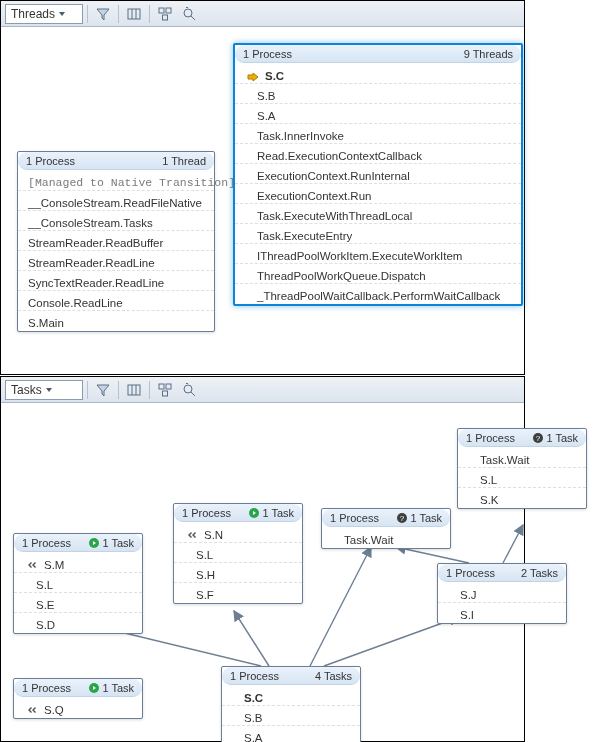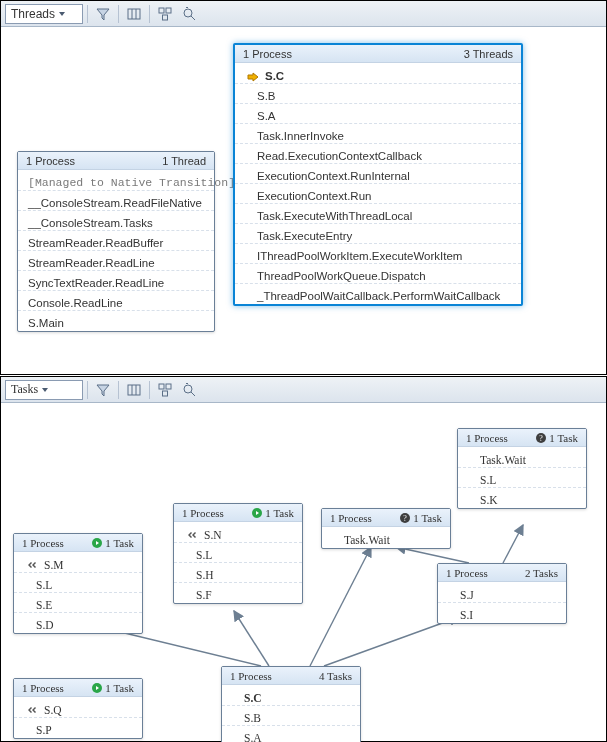--- a/index.html
+++ b/index.html
@@ -1,33 +1,33 @@
 <!DOCTYPE html>
 <html><head>
 <meta charset="utf-8">
 <style>
   * { box-sizing: border-box; margin: 0; padding: 0; }
   body { font-family: "Segoe UI", Tahoma, sans-serif; font-size: 12px; color: #333; background: #fff; }
-  .app { width: 607px; }
+  .app { width: 525px; }
   .pane { border: 1px solid #000; background: #fff; position: relative; }
   .pane-threads { height: 375px; }
-  .pane-tasks { height: 366px; margin-top: 1px; font-family: Liberation Serif, serif; }
+  .pane-tasks { height: 366px; margin-top: 1px; }
 
   .toolbar { height: 26px; background: linear-gradient(#eef2f6,#dce4ed); border-bottom: 1px solid #a8b7c8; display: flex; align-items: center; padding: 0 4px; gap: 2px; }
   .combo { height: 20px; border: 1px solid #8a9bb2; background: #fff; display: flex; align-items: center; padding: 0 2px 0 5px; min-width: 78px; }
   .combo-arrow { width: 14px; display: flex; align-items: center; justify-content: center; }
   .sep { width: 1px; height: 18px; background: #b6c2d2; margin: 0 2px; }
   .tbtn { width: 22px; height: 22px; display: flex; align-items: center; justify-content: center; cursor: pointer; border-radius: 2px; }
   svg { display: block; }
 
   .canvas { position: relative; width: 100%; height: calc(100% - 26px); }
 
   .box { position: absolute; background: #fff; border: 1px solid #6a7f97; border-radius: 2px; box-shadow: 0 1px 3px rgba(0,0,0,0.15); }
   .box.selected { border: 2px solid #0a84d6; box-shadow: 0 0 6px rgba(10,132,214,0.5); }
-  .box-hdr { background: linear-gradient(#eaf2fb,#d6e4f3); display: flex; align-items: center; padding: 0 8px; height: 18px; border-bottom: 1px solid #c4d3e4; font-size: 11px; white-space: nowrap; }
+  .box-hdr { background: linear-gradient(#eaf2fb,#d6e4f3); display: flex; align-items: center; padding: 0 8px; height: 18px; border-bottom: 1px solid #c4d3e4; font-size: 11px; white-space: nowrap; border-radius: 9px; }
   .hdr-left { }
   .hdr-right { margin-left: auto; display: flex; align-items: center; gap: 3px; }
   .box-body { padding: 1px 0; }
   .row { display: flex; align-items: flex-end; padding: 18px 8px 1px 10px; height: 17px; border-top: 1px dashed #d8e0ea; font-size: 11.5px; white-space: nowrap; }
   .row:first-child { border-top: none; }
   .row.meta { color: #7a7a7a; font-family: Liberation Mono, monospace; }
   .row .indent { width: 12px; display: inline-block; }
   .row .txt { }
   .bold { font-weight: bold; }
   .row-icon { width: 16px; margin-right: 4px; display: flex; justify-content: center; }
@@ -113,21 +113,21 @@
             </div>
           <div class="row">
               <span class="txt">S.Main</span>
             </div>
         </div>
       </div>
 
       <div class="box selected" style="left:232px; top:16px; width:290px;">
         <div class="box-hdr">
           <span class="hdr-left">1 Process</span>
-          <span class="hdr-right">3 Threads</span>
+          <span class="hdr-right">9 Threads</span>
         </div>
         <div class="box-body">
           <div class="row">
             <span class="row-icon">
                 <svg width="12" height="10">
                   <path d="M1 3 H6 V1 L11 5 L6 9 V7 H1 Z" fill="#f0b000" stroke="#b07800"></path>
                 </svg>
               </span>
             <span class="txt bold">S.C</span>
           </div>
@@ -419,23 +419,19 @@
         </div>
         <div class="box-body">
           <div class="row">
               <span class="row-icon">
                 <svg width="10" height="10">
                   <path d="M1 4 L4 1 L5 2 L3 4 L5 6 L4 7 Z M5 4 L8 1 L9 2 L7 4 L9 6 L8 7 Z" fill="#555"></path>
                 </svg>
               </span>
               <span class="txt">S.Q</span>
             </div>
-          <div class="row">
-              <span class="indent"></span>
-              <span class="txt">S.P</span>
-            </div>
         </div>
       </div>
 
     </div>
   </div>
 
 </div>
 
 </body></html>

